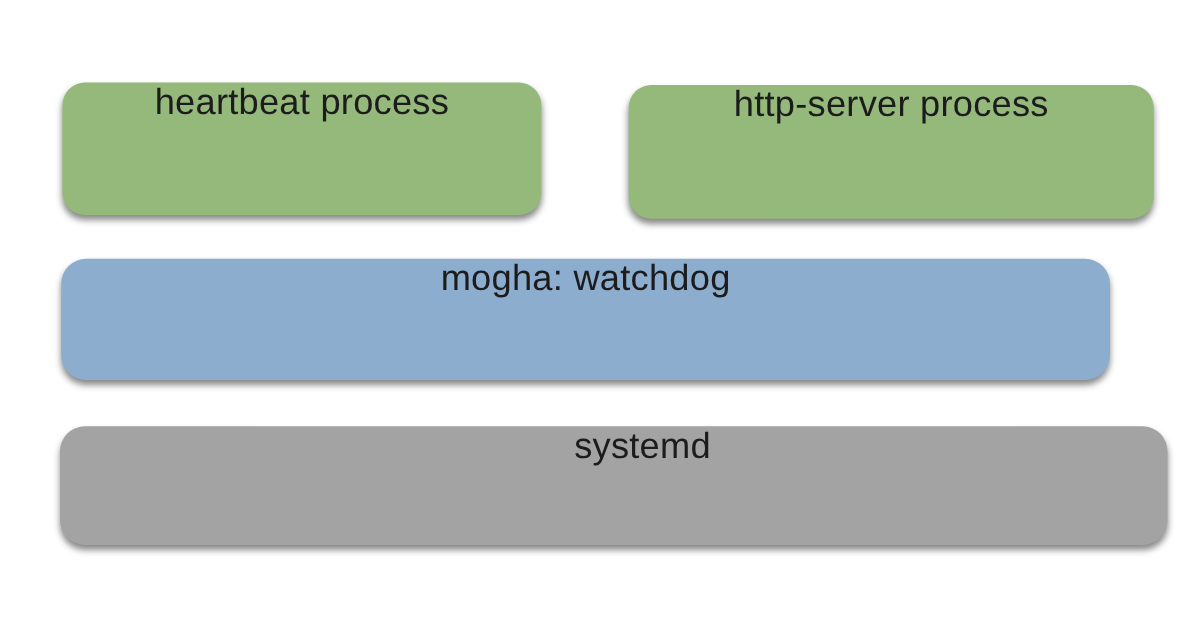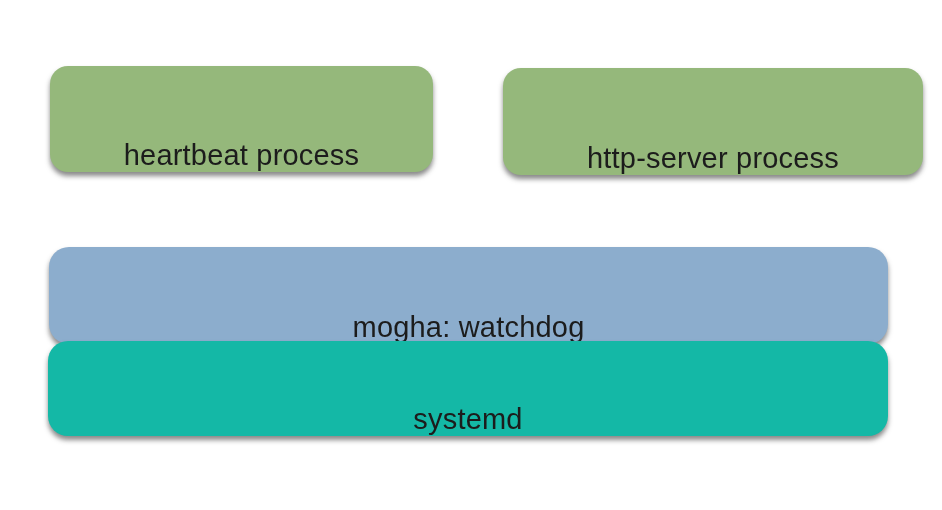--- a/index.html
+++ b/index.html
@@ -11,39 +11,39 @@
     position: relative;
     width: 942px;
     height: 510px;
     background: #ffffff;
     overflow: hidden;
     font-family: "Liberation Sans", "DejaVu Sans", sans-serif;
   }
   .box {
     position: absolute;
     display: flex;
-    align-items: flex-end;
+    align-items: flex-start;
     justify-content: center;
     color: #1c1c1c;
     font-size: 29px;
     letter-spacing: 0.2px;
     box-shadow: 0 4px 5px rgba(40, 40, 40, 0.55);
   }
   .box-green {
     background: #95b87b;
     border-radius: 18px;
   }
   .box-blue {
     background: #8cadcd;
     border-radius: 20px;
-    margin-top: 40px;
   }
   .box-gray {
-    background: #14b8a6;
+    background: #a3a3a3;
     border-radius: 20px;
+    padding-left: 46px;
   }
   .box-heartbeat {
     left: 50px;
     top: 66px;
     width: 383px;
     height: 106px;
   }
   .box-httpserver {
     left: 503px;
     top: 68px;

